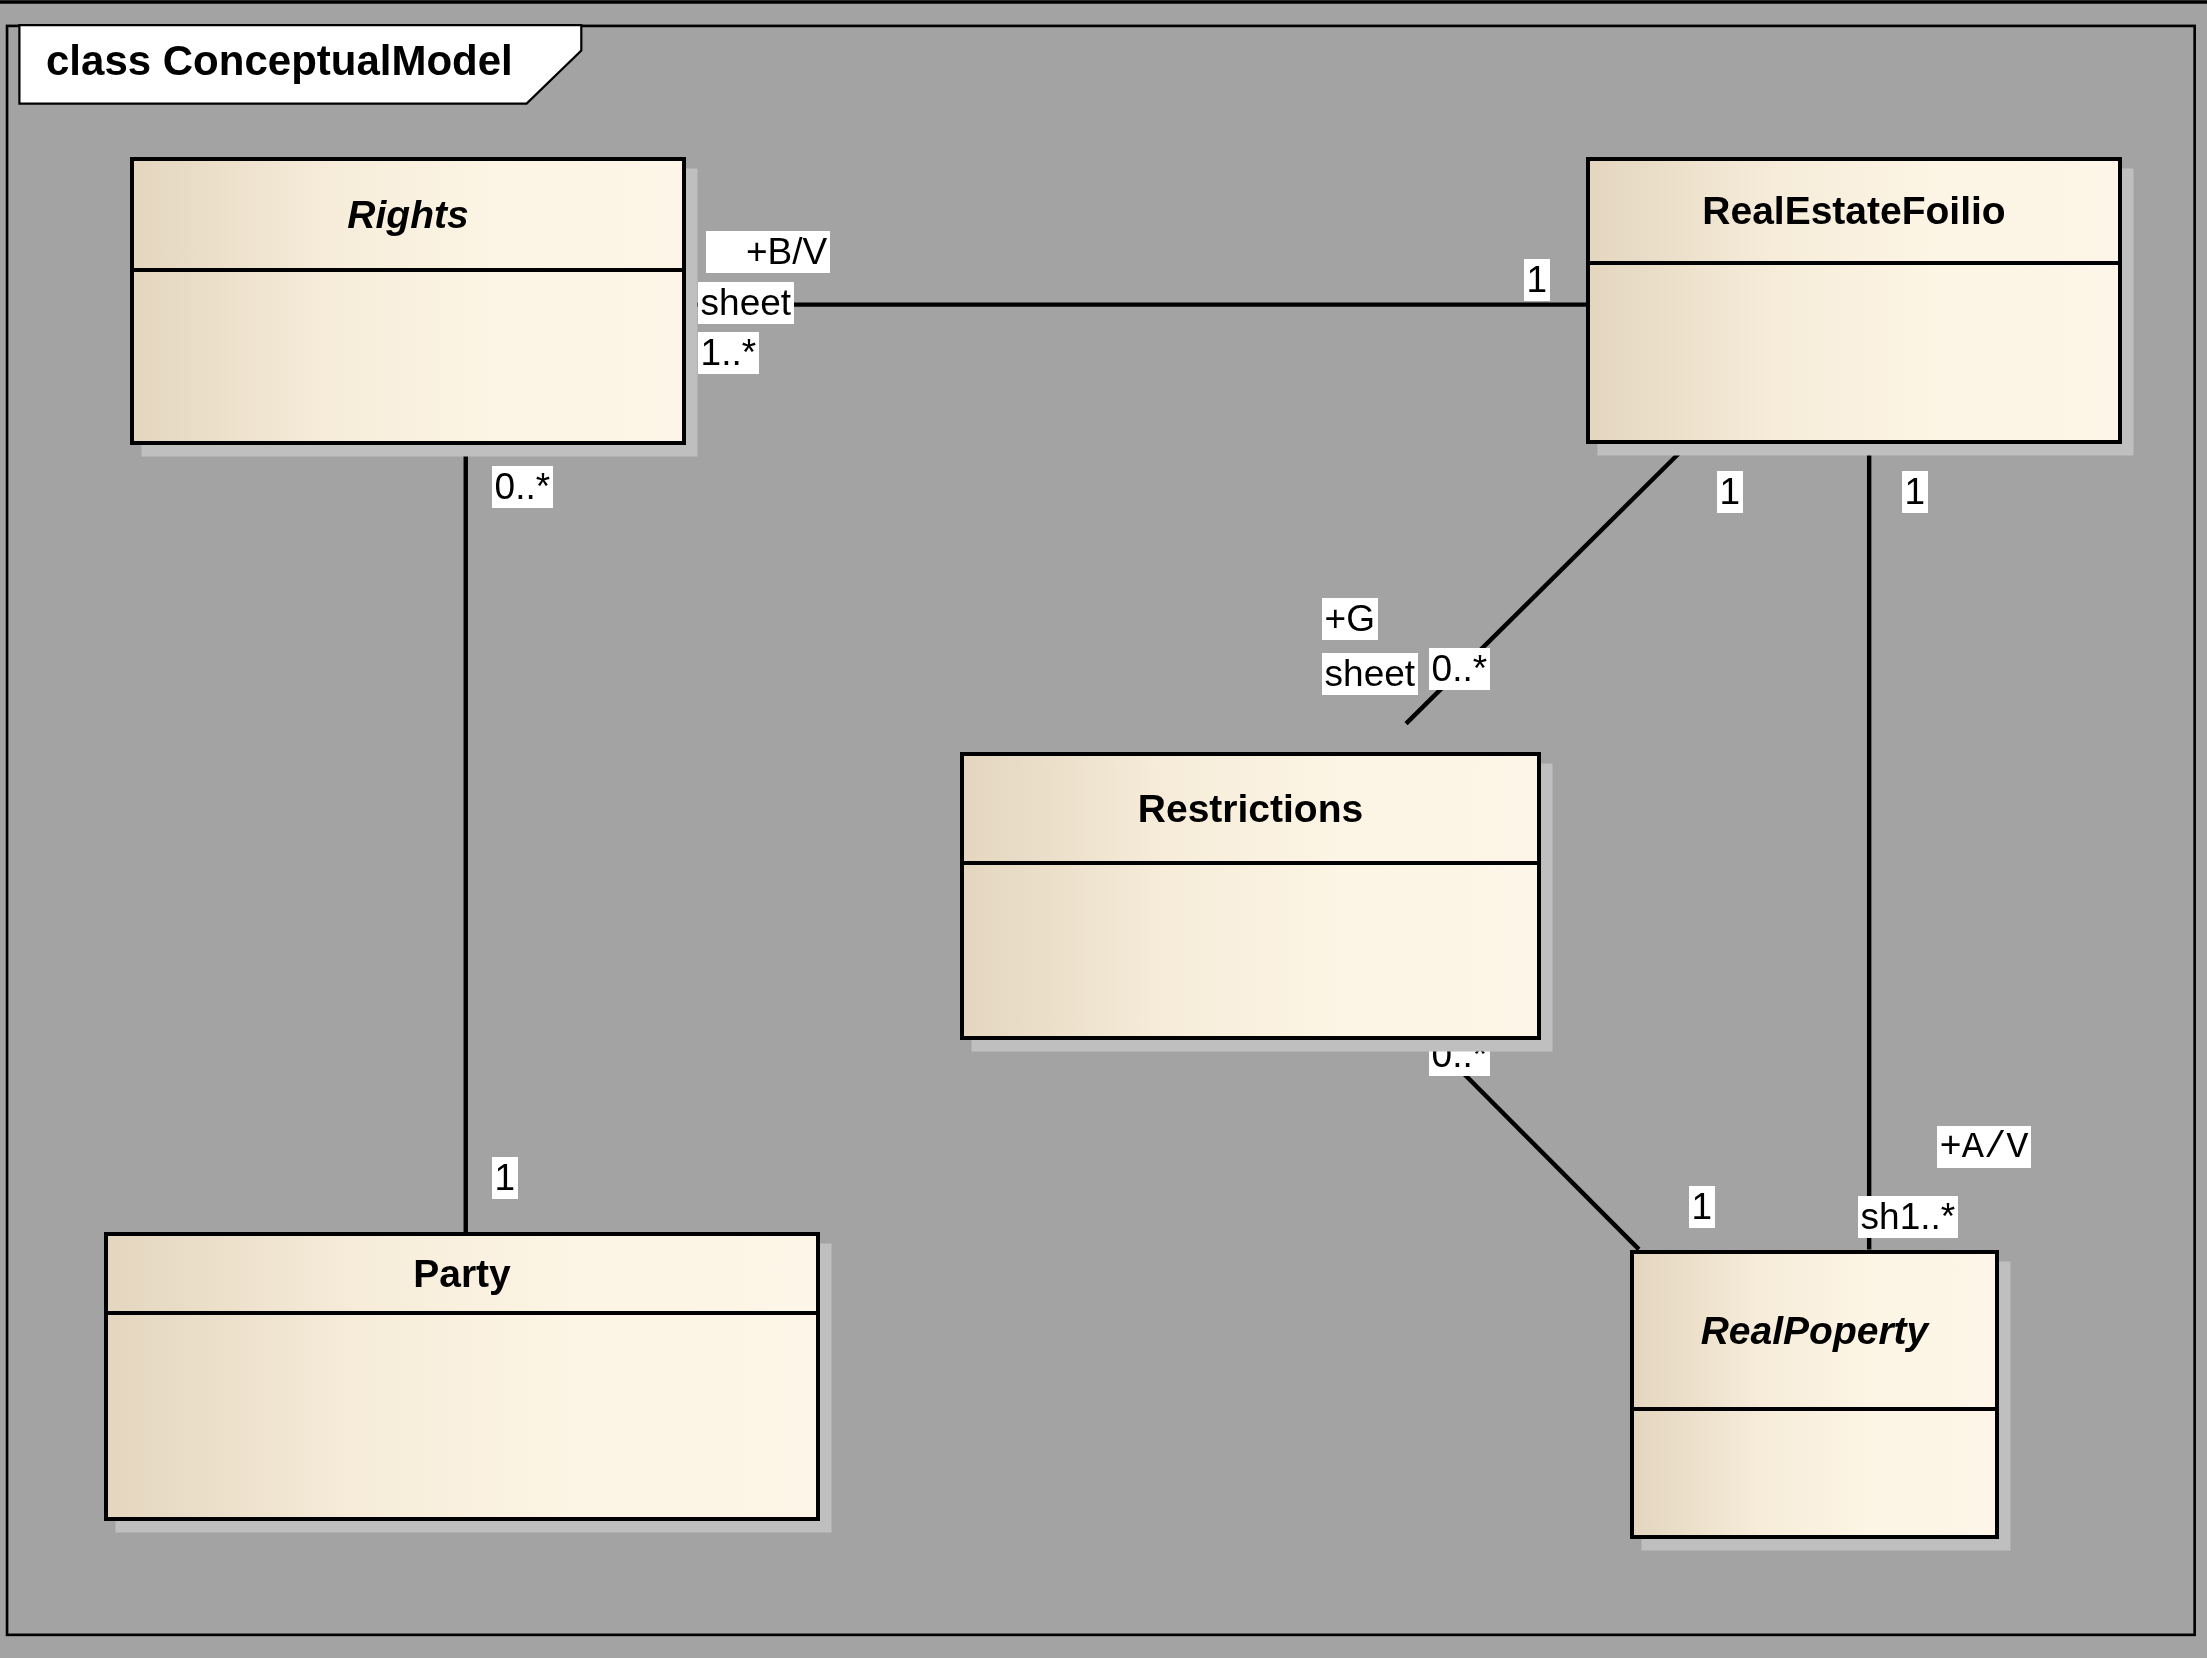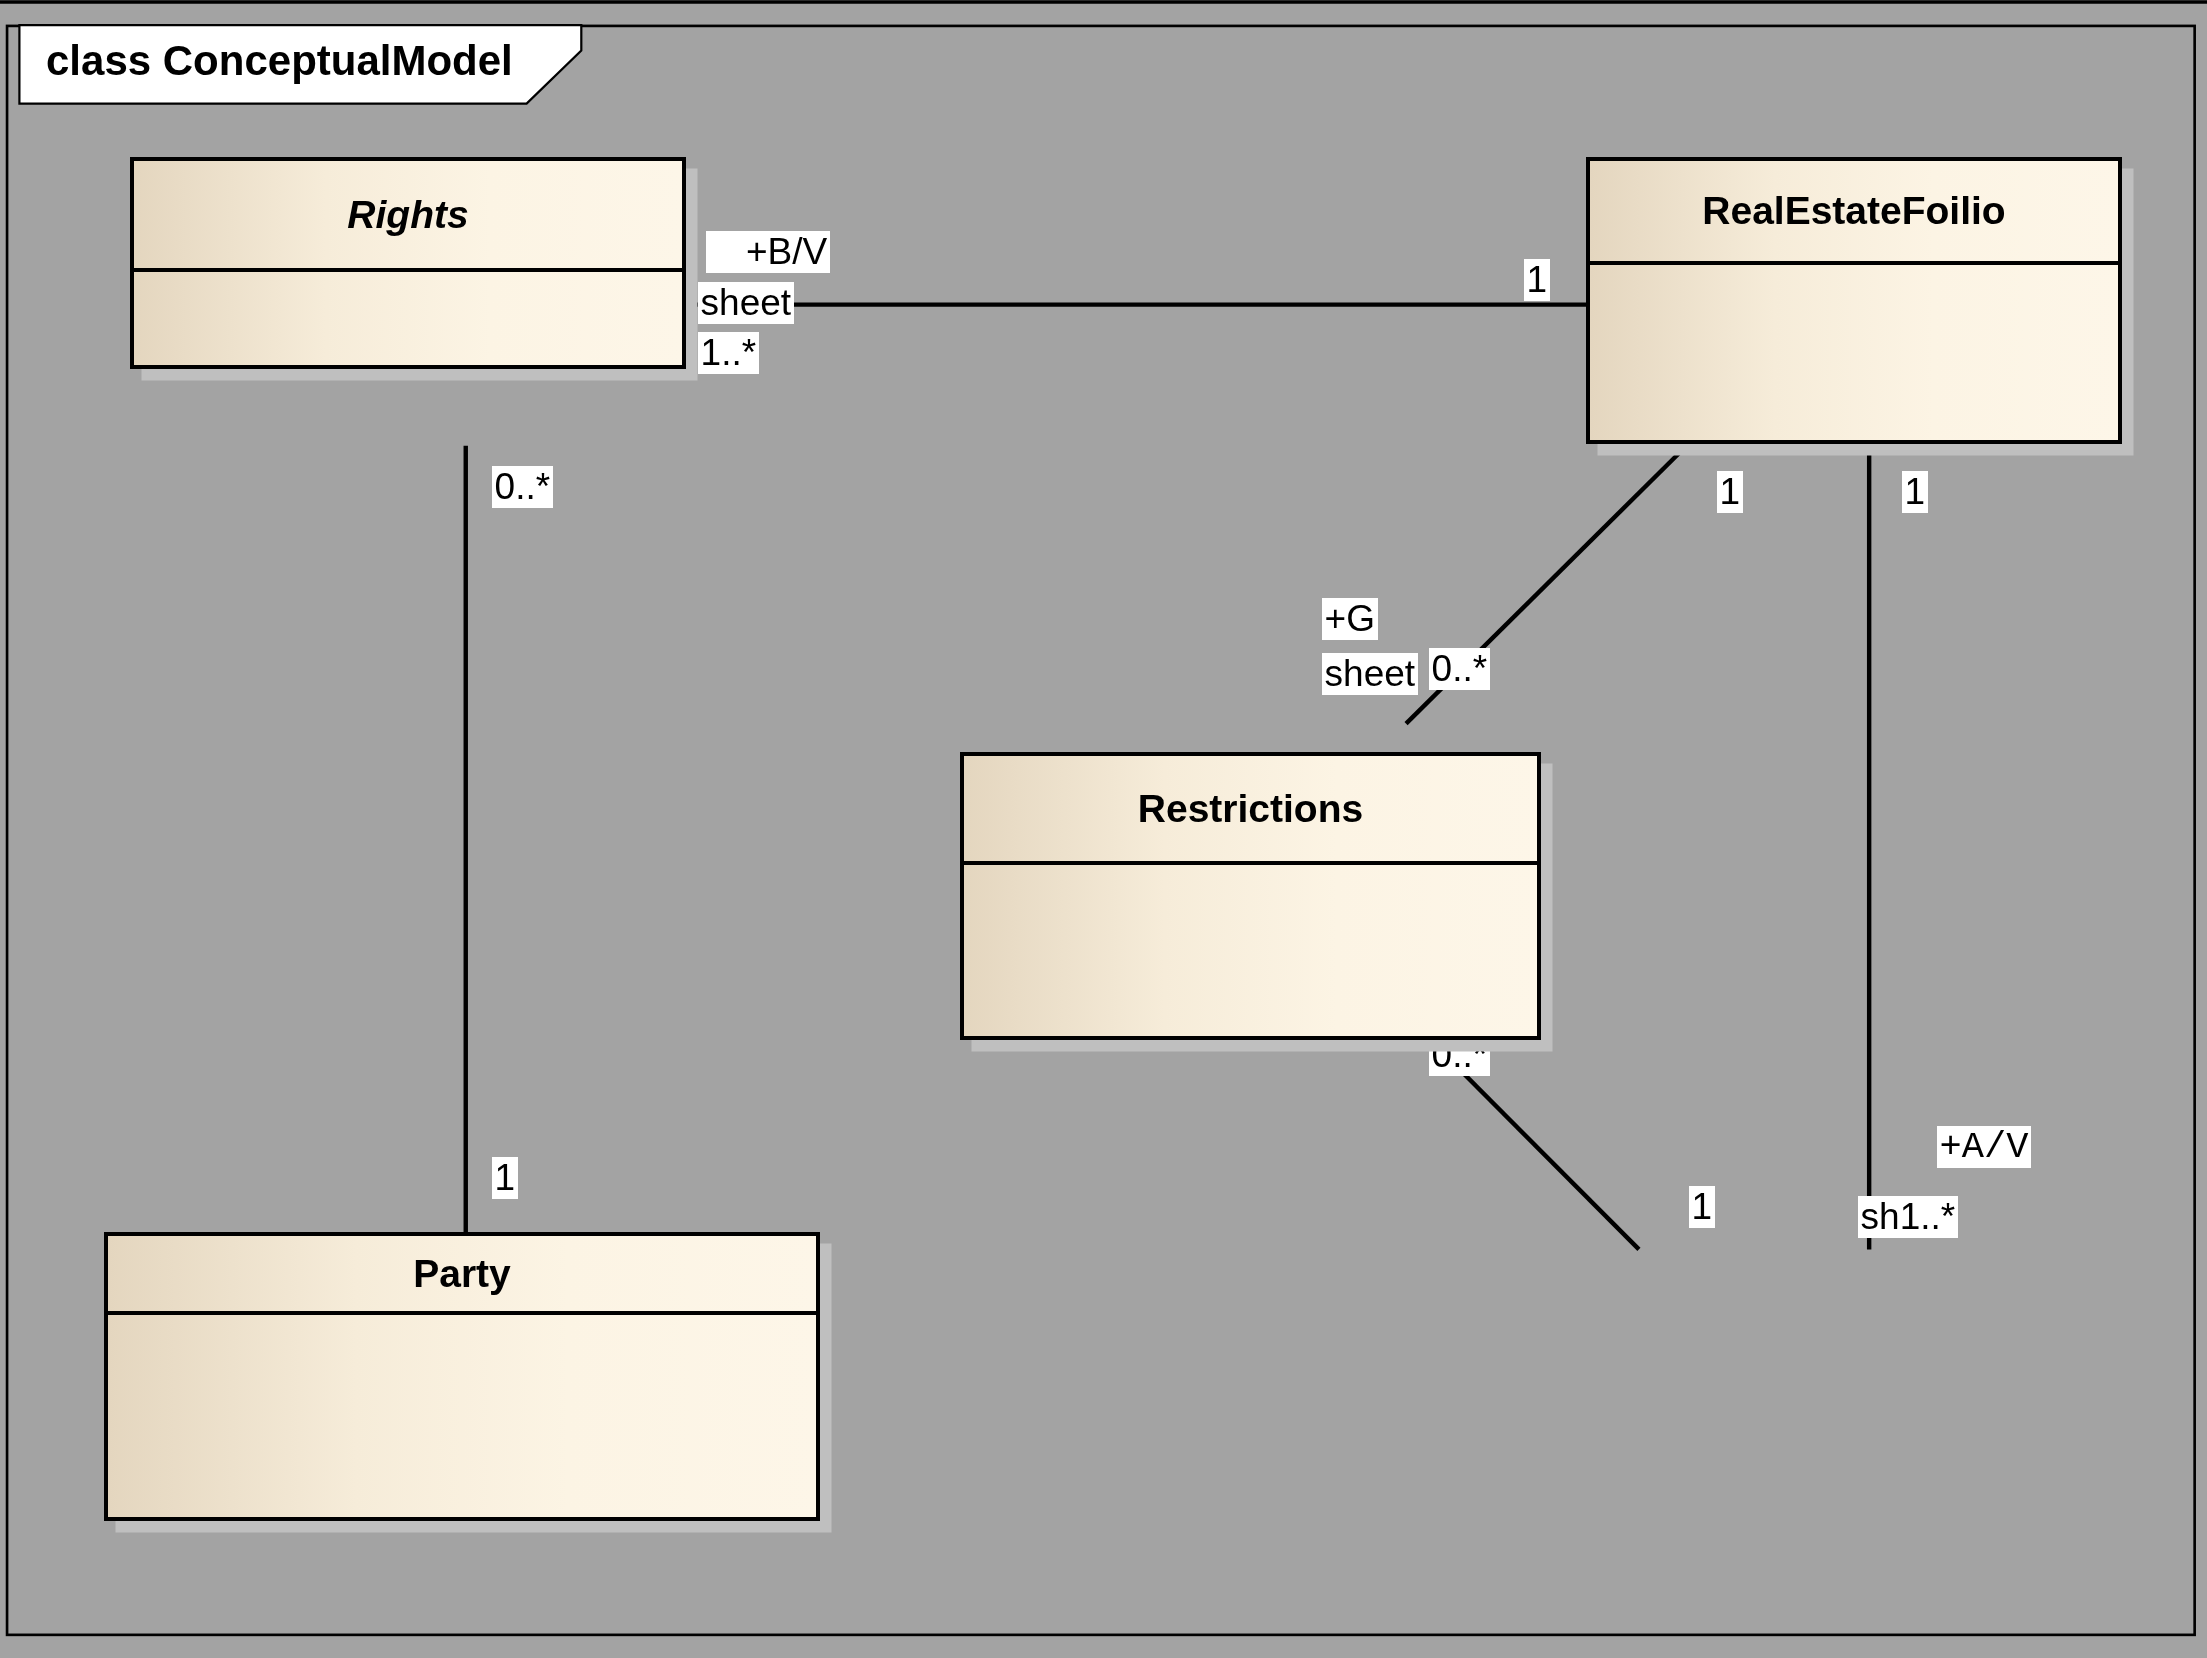--- a/index.html
+++ b/index.html
@@ -98,21 +98,21 @@
   <div class="assoc-label" style="left:1429px; top:648px;">0..*</div>
   <div class="assoc-label" style="left:1717px; top:471px;">1</div>
 
   <div class="assoc-label" style="left:1429px; top:1034px;">0..*</div>
   <div class="assoc-label" style="left:1689px; top:1186px;">1</div>
 
   <div class="assoc-label" style="left:1902px; top:471px;">1</div>
   <div class="assoc-label" style="left:1937px; top:1126px;font-family:Liberation Mono, monospace;">+A/V</div>
   <div class="assoc-label" style="left:1858px; top:1182px;margin-top:14px;">sh1..*</div>
 
-  <div class="uml-class" style="left:130px; top:157px; width:556px; height:212px;">
+  <div class="uml-class" style="left:130px; top:157px; width:556px; height:288px;">
     <div class="uml-class-header" style="height:111px;">
       <span class="uml-class-name abstract">Rights</span>
     </div>
     <div class="uml-class-body"></div>
   </div>
 
   <div class="uml-class" style="left:1586px; top:157px; width:536px; height:287px;">
     <div class="uml-class-header" style="height:104px;">
       <span class="uml-class-name">RealEstateFoilio</span>
     </div>
@@ -126,15 +126,21 @@
     <div class="uml-class-body"></div>
   </div>
 
   <div class="uml-class" style="left:104px; top:1232px; width:716px; height:289px;">
     <div class="uml-class-header" style="height:79px;">
       <span class="uml-class-name">Party</span>
     </div>
     <div class="uml-class-body"></div>
   </div>
 
+  <div class="uml-class" style="left:1630px; top:1250px; width:369px; height:289px;">
+    <div class="uml-class-header" style="height:157px;">
+      <span class="uml-class-name abstract">RealPoperty</span>
+    </div>
+    <div class="uml-class-body"></div>
+  </div>
 
 </div>
 
 
 </body></html>

